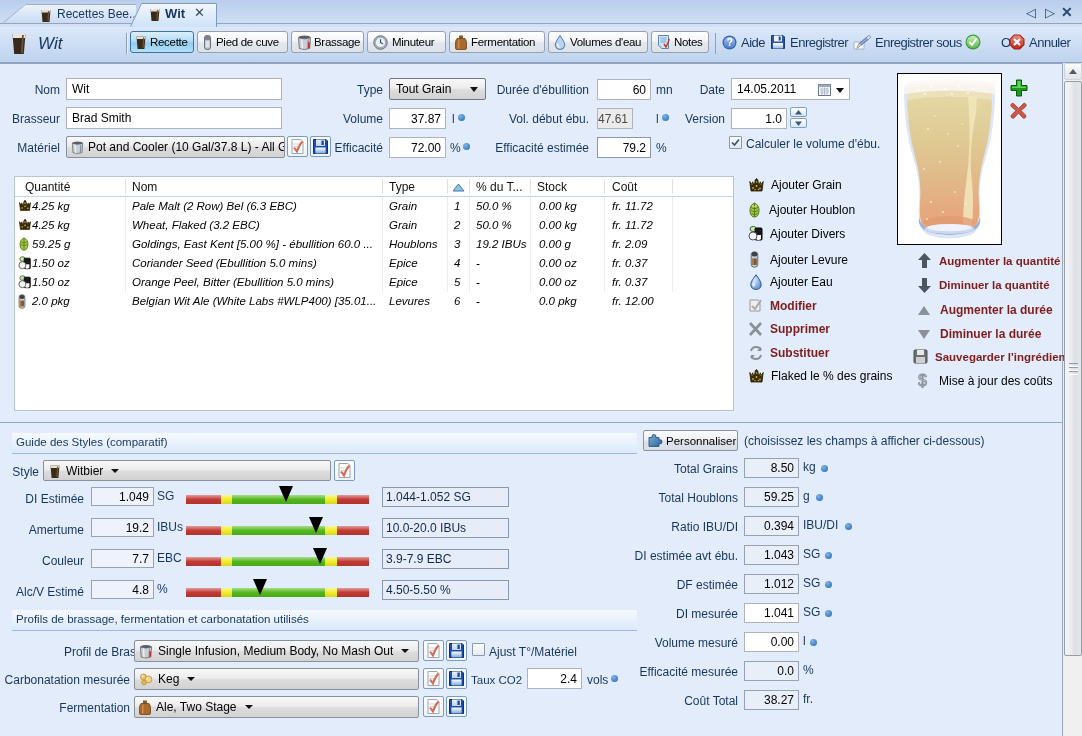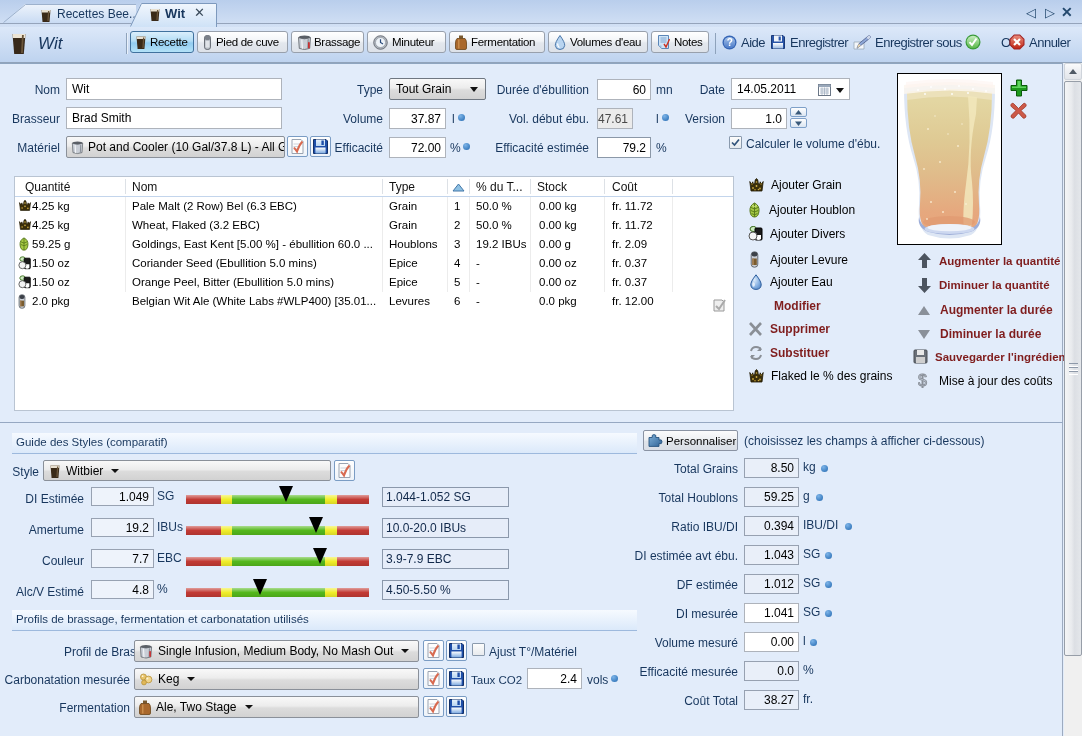--- a/index.html
+++ b/index.html
@@ -24,21 +24,21 @@
   .tbtn{position:absolute;top:31px;height:22px;border:1px solid #98a0ac;border-radius:3px;
         background:linear-gradient(#ffffff,#f2f4f7 45%,#e3e7ed 55%,#dde2e9);
         display:flex;align-items:center;font-size:11.5px;color:#000;box-sizing:border-box;white-space:nowrap;overflow:hidden;letter-spacing:-0.3px;}
   .tlink{position:absolute;top:31px;height:22px;display:flex;align-items:center;
          font-size:13px;color:#17365d;white-space:nowrap;letter-spacing:-0.5px;}
   .albtn{position:absolute;width:21px;height:21px;border:1px solid #7a9cc4;border-radius:2px;
          background:linear-gradient(#ffffff,#eef3f9);display:flex;align-items:center;justify-content:center;box-sizing:border-box;}
   .act{position:absolute;font-size:12px;color:#000;white-space:nowrap;display:flex;align-items:center;}
   .act.dis{color:#7f1d1d;font-weight:bold;}
   svg{display:block;}
-  .trow{position:absolute;left:0;width:718px;height:19px;font-size:11.5px;color:#000;}
+  .trow{position:absolute;left:0;width:718px;height:19px;font-size:11.5px;color:#000;font-style:italic;}
   .trow span{position:absolute;top:2px;white-space:nowrap;}
   .ri{left:3px;top:1px!important;}
   .rq{left:17px;}
   .rn{left:117px;max-width:248px;overflow:hidden;}
   .rt{left:374px;}
   .rx{left:439px;}
   .rp{left:461px;}
   .rs{left:524px;}
   .rc{left:597px;}
   .rob2{background:#eef3fb;border:1px solid #98a2b2;color:#000;}
@@ -551,21 +551,21 @@
           <radialGradient id="dropg" cx="0.35" cy="0.35" r="0.9">
             <stop offset="0" stop-color="#dcebfa"></stop>
             <stop offset="0.5" stop-color="#8ab4e4"></stop>
             <stop offset="1" stop-color="#4478ba"></stop>
           </radialGradient>
         </defs>
         <ellipse cx="4.6" cy="10.5" rx="1.3" ry="2.2" fill="#eaf3fc" opacity="0.9"></ellipse>
       </svg>
       <span style="margin-left:7px;">Ajouter Eau</span>
     </div>
-  <div class="act dis" style="left:712px;top:298px;gap:40px;">
+  <div class="act dis" style="left:748px;top:298px;">
       <svg width="15" height="15" viewBox="0 0 15 15">
         <path d="M2 2 L10 2 L12 4 L12 13 L2 13 Z" fill="#eee" stroke="#999"></path>
         <path d="M4 8 L7 11 L13 2" stroke="#aaa" stroke-width="2" fill="none"></path>
       </svg>
       <span style="margin-left:7px;">Modifier</span>
     </div>
   <div class="act dis" style="left:748px;top:322px;">
       <svg width="15" height="14" viewBox="0 0 15 14">
         <path d="M2 1 L13 13 M13 1 L2 13" stroke="#8a8f96" stroke-width="2.6"></path>
       </svg>

